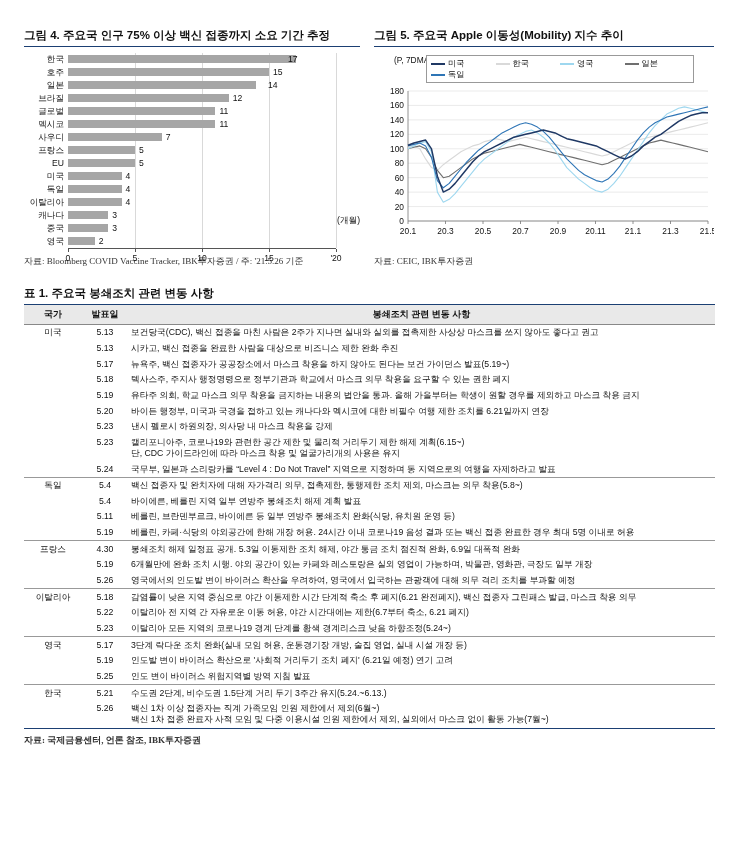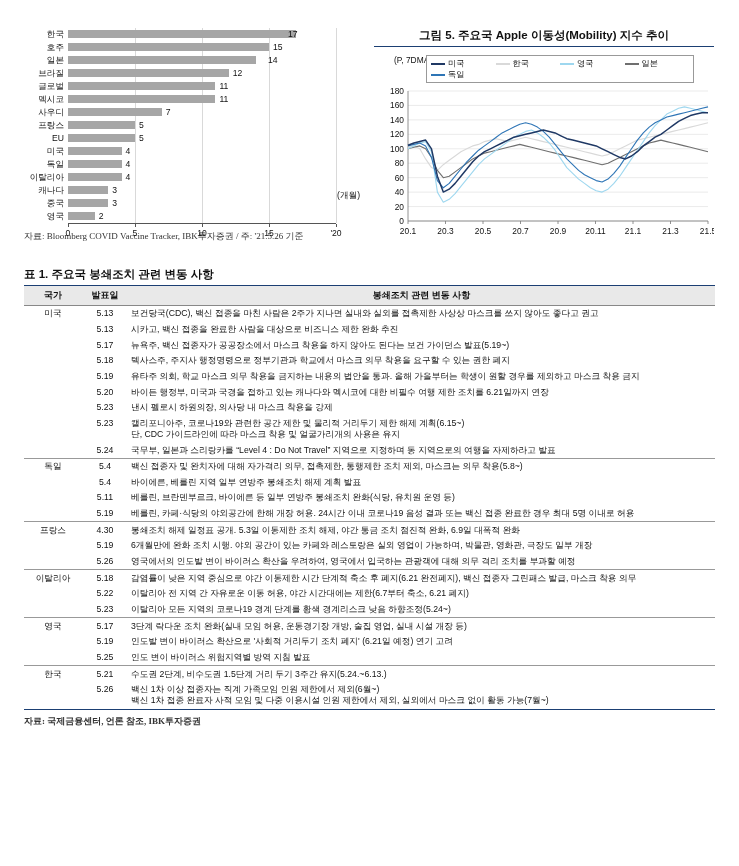--- a/index.html
+++ b/index.html
@@ -19,21 +19,21 @@
     color: #111;
     padding-bottom: 3px;
     border-bottom: 1.5px solid #1b3f73;
     margin: 0 0 6px 0;
     white-space: nowrap;
   }
 
   .row-figs { display: flex; gap: 14px; padding: 28px 24px 0 24px; box-sizing: border-box; }
   .fig { }
   .fig-left { width: 336px; }
-  .fig-right { width: 340px; text-align: center; }
+  .fig-right { width: 340px; }
 
   .source {
     font-size: 9px;
     color: #333;
     margin-top: 6px;
     font-family: "Liberation Serif", serif;
   }
 
   
   .barchart { position: relative; width: 336px; height: 196px; }
@@ -95,20 +95,21 @@
   .tbl-source { font-size: 9px; color:#333; margin-top: 5px; font-family: "Liberation Serif", serif; font-weight: bold; }
 </style>
 </head>
 <body>
 
 <div class="page">
 
   <div class="row-figs">
 
     <div class="fig fig-left">
+      <div class="fig-title">그림 4. 주요국 인구 75% 이상 백신 접종까지 소요 기간 추정</div>
       <div class="barchart">
         <div class="bar-unit" style="top:162px;">(개월)</div>
         <div class="bar-rows" id="bar-rows">
             <div class="vgrid" style="left: 67px;"></div>
             <div class="vgrid" style="left: 134px;"></div>
             <div class="vgrid" style="left: 201px;"></div>
             <div class="vgrid" style="left: 268px;"></div>
             <div class="bar-row">
               <div class="bar-label">한국</div>
               <div class="bar" style="width: 227.8px; background: rgb(166, 166, 166);"></div>
@@ -268,20 +269,21 @@
             <text x="296.5" y="181" text-anchor="middle" font-size="8.4" fill="#111" font-family="Liberation Sans, sans-serif">21.3</text>
             <line x1="334" y1="168" x2="334" y2="171" stroke="#777" stroke-width="0.8"></line>
             <text x="334" y="181" text-anchor="middle" font-size="8.4" fill="#111" font-family="Liberation Sans, sans-serif">21.5</text>
             <path d="M34.0 94.3 L39.9 92.9 L45.8 95.8 L51.6 105.9 L57.5 114.6 L63.4 117.4 L69.3 111.7 L75.2 107.3 L81.1 103.0 L86.9 98.7 L92.8 95.8 L98.7 92.9 L104.6 91.4 L110.5 88.6 L116.4 87.1 L122.2 85.7 L128.1 87.1 L134.0 88.6 L139.9 87.1 L145.8 85.7 L151.6 84.2 L157.5 85.7 L163.4 87.1 L169.3 88.6 L175.2 90.0 L181.1 91.4 L186.9 92.9 L192.8 94.3 L198.7 95.8 L204.6 97.2 L210.5 98.7 L216.4 100.1 L222.2 101.6 L228.1 103.0 L234.0 101.6 L239.9 98.7 L245.8 95.8 L251.6 92.9 L257.5 90.0 L263.4 87.1 L269.3 85.7 L275.2 84.2 L281.1 82.8 L286.9 81.3 L292.8 79.9 L298.7 78.4 L304.6 77.0 L310.5 75.6 L316.4 74.1 L322.2 72.7 L328.1 71.2 L334.0 69.8" fill="none" stroke="#d9d9d9" stroke-width="1.1" stroke-linejoin="round"></path>
             <path d="M34.0 95.8 L39.9 94.3 L45.8 92.9 L51.6 95.8 L57.5 104.4 L63.4 117.4 L69.3 124.7 L75.2 123.2 L81.1 118.9 L86.9 114.6 L92.8 110.2 L98.7 105.9 L104.6 103.0 L110.5 100.1 L116.4 98.7 L122.2 97.2 L128.1 95.8 L134.0 94.3 L139.9 92.9 L145.8 91.4 L151.6 92.9 L157.5 94.3 L163.4 95.8 L169.3 97.2 L175.2 98.7 L181.1 100.1 L186.9 101.6 L192.8 103.0 L198.7 104.4 L204.6 105.9 L210.5 107.3 L216.4 108.8 L222.2 110.2 L228.1 111.7 L234.0 110.2 L239.9 107.3 L245.8 104.4 L251.6 101.6 L257.5 98.7 L263.4 95.8 L269.3 92.9 L275.2 90.0 L281.1 88.6 L286.9 87.1 L292.8 88.6 L298.7 90.0 L304.6 91.4 L310.5 92.9 L316.4 94.3 L322.2 95.8 L328.1 97.2 L334.0 98.7" fill="none" stroke="#6f6f6f" stroke-width="1.1" stroke-linejoin="round"></path>
             <path d="M34.0 95.8 L39.9 92.9 L45.8 90.0 L51.6 88.6 L57.5 98.7 L63.4 139.1 L69.3 149.2 L75.2 146.3 L81.1 140.6 L86.9 133.3 L92.8 126.1 L98.7 118.9 L104.6 111.7 L110.5 105.9 L116.4 101.6 L122.2 97.2 L128.1 92.9 L134.0 88.6 L139.9 84.2 L145.8 81.3 L151.6 78.4 L157.5 77.0 L163.4 79.9 L169.3 84.2 L175.2 90.0 L181.1 97.2 L186.9 105.9 L192.8 114.6 L198.7 120.3 L204.6 126.1 L210.5 130.4 L216.4 134.8 L222.2 137.7 L228.1 139.1 L234.0 136.2 L239.9 130.4 L245.8 123.2 L251.6 114.6 L257.5 105.9 L263.4 97.2 L269.3 88.6 L275.2 79.9 L281.1 72.7 L286.9 66.9 L292.8 61.1 L298.7 58.2 L304.6 55.3 L310.5 53.9 L316.4 55.3 L322.2 56.8 L328.1 58.2 L334.0 59.7" fill="none" stroke="#9ed7ef" stroke-width="1.1" stroke-linejoin="round"></path>
             <path d="M34.0 92.9 L39.9 91.4 L45.8 90.0 L51.6 92.9 L57.5 104.4 L63.4 127.6 L69.3 134.8 L75.2 130.4 L81.1 123.2 L86.9 116.0 L92.8 108.8 L98.7 103.0 L104.6 97.2 L110.5 92.9 L116.4 88.6 L122.2 84.2 L128.1 79.9 L134.0 77.0 L139.9 74.1 L145.8 71.2 L151.6 69.8 L157.5 71.2 L163.4 74.1 L169.3 78.4 L175.2 84.2 L181.1 91.4 L186.9 98.7 L192.8 105.9 L198.7 111.7 L204.6 117.4 L210.5 121.8 L216.4 124.7 L222.2 127.6 L228.1 129.0 L234.0 126.1 L239.9 120.3 L245.8 113.1 L251.6 104.4 L257.5 95.8 L263.4 87.1 L269.3 79.9 L275.2 74.1 L281.1 69.8 L286.9 66.9 L292.8 64.0 L298.7 62.6 L304.6 61.1 L310.5 59.7 L316.4 58.2 L322.2 56.8 L328.1 55.3 L334.0 53.9" fill="none" stroke="#2e75b6" stroke-width="1.1" stroke-linejoin="round"></path>
             <path d="M34.0 92.2 L39.9 90.0 L45.8 88.6 L51.6 87.1 L57.5 95.8 L63.4 123.2 L69.3 139.1 L75.2 136.2 L81.1 130.4 L86.9 123.2 L92.8 116.0 L98.7 108.8 L104.6 103.0 L110.5 98.7 L116.4 95.8 L122.2 92.9 L128.1 90.0 L134.0 87.1 L139.9 84.2 L145.8 82.8 L151.6 81.3 L157.5 79.9 L163.4 78.4 L169.3 77.0 L175.2 78.4 L181.1 79.9 L186.9 82.8 L192.8 85.7 L198.7 87.1 L204.6 88.6 L210.5 90.0 L216.4 91.4 L222.2 92.9 L228.1 95.8 L234.0 98.7 L239.9 101.6 L245.8 104.4 L251.6 105.9 L257.5 103.0 L263.4 98.7 L269.3 92.9 L275.2 88.6 L281.1 84.2 L286.9 81.3 L292.8 77.0 L298.7 72.7 L304.6 68.3 L310.5 65.4 L316.4 62.6 L322.2 61.1 L328.1 59.7 L334.0 59.7" fill="none" stroke="#1f3864" stroke-width="1.5" stroke-linejoin="round"></path>
           </svg>
       </div>
+      <div class="source">자료: CEIC, IBK투자증권</div>
     </div>
   </div>
 
   <div class="table-wrap">
     <div class="tbl-title">표 1. 주요국 봉쇄조치 관련 변동 사항</div>
     <table class="t">
       <thead>
         <tr>
           <th>국가</th>
           <th>발표일</th>

